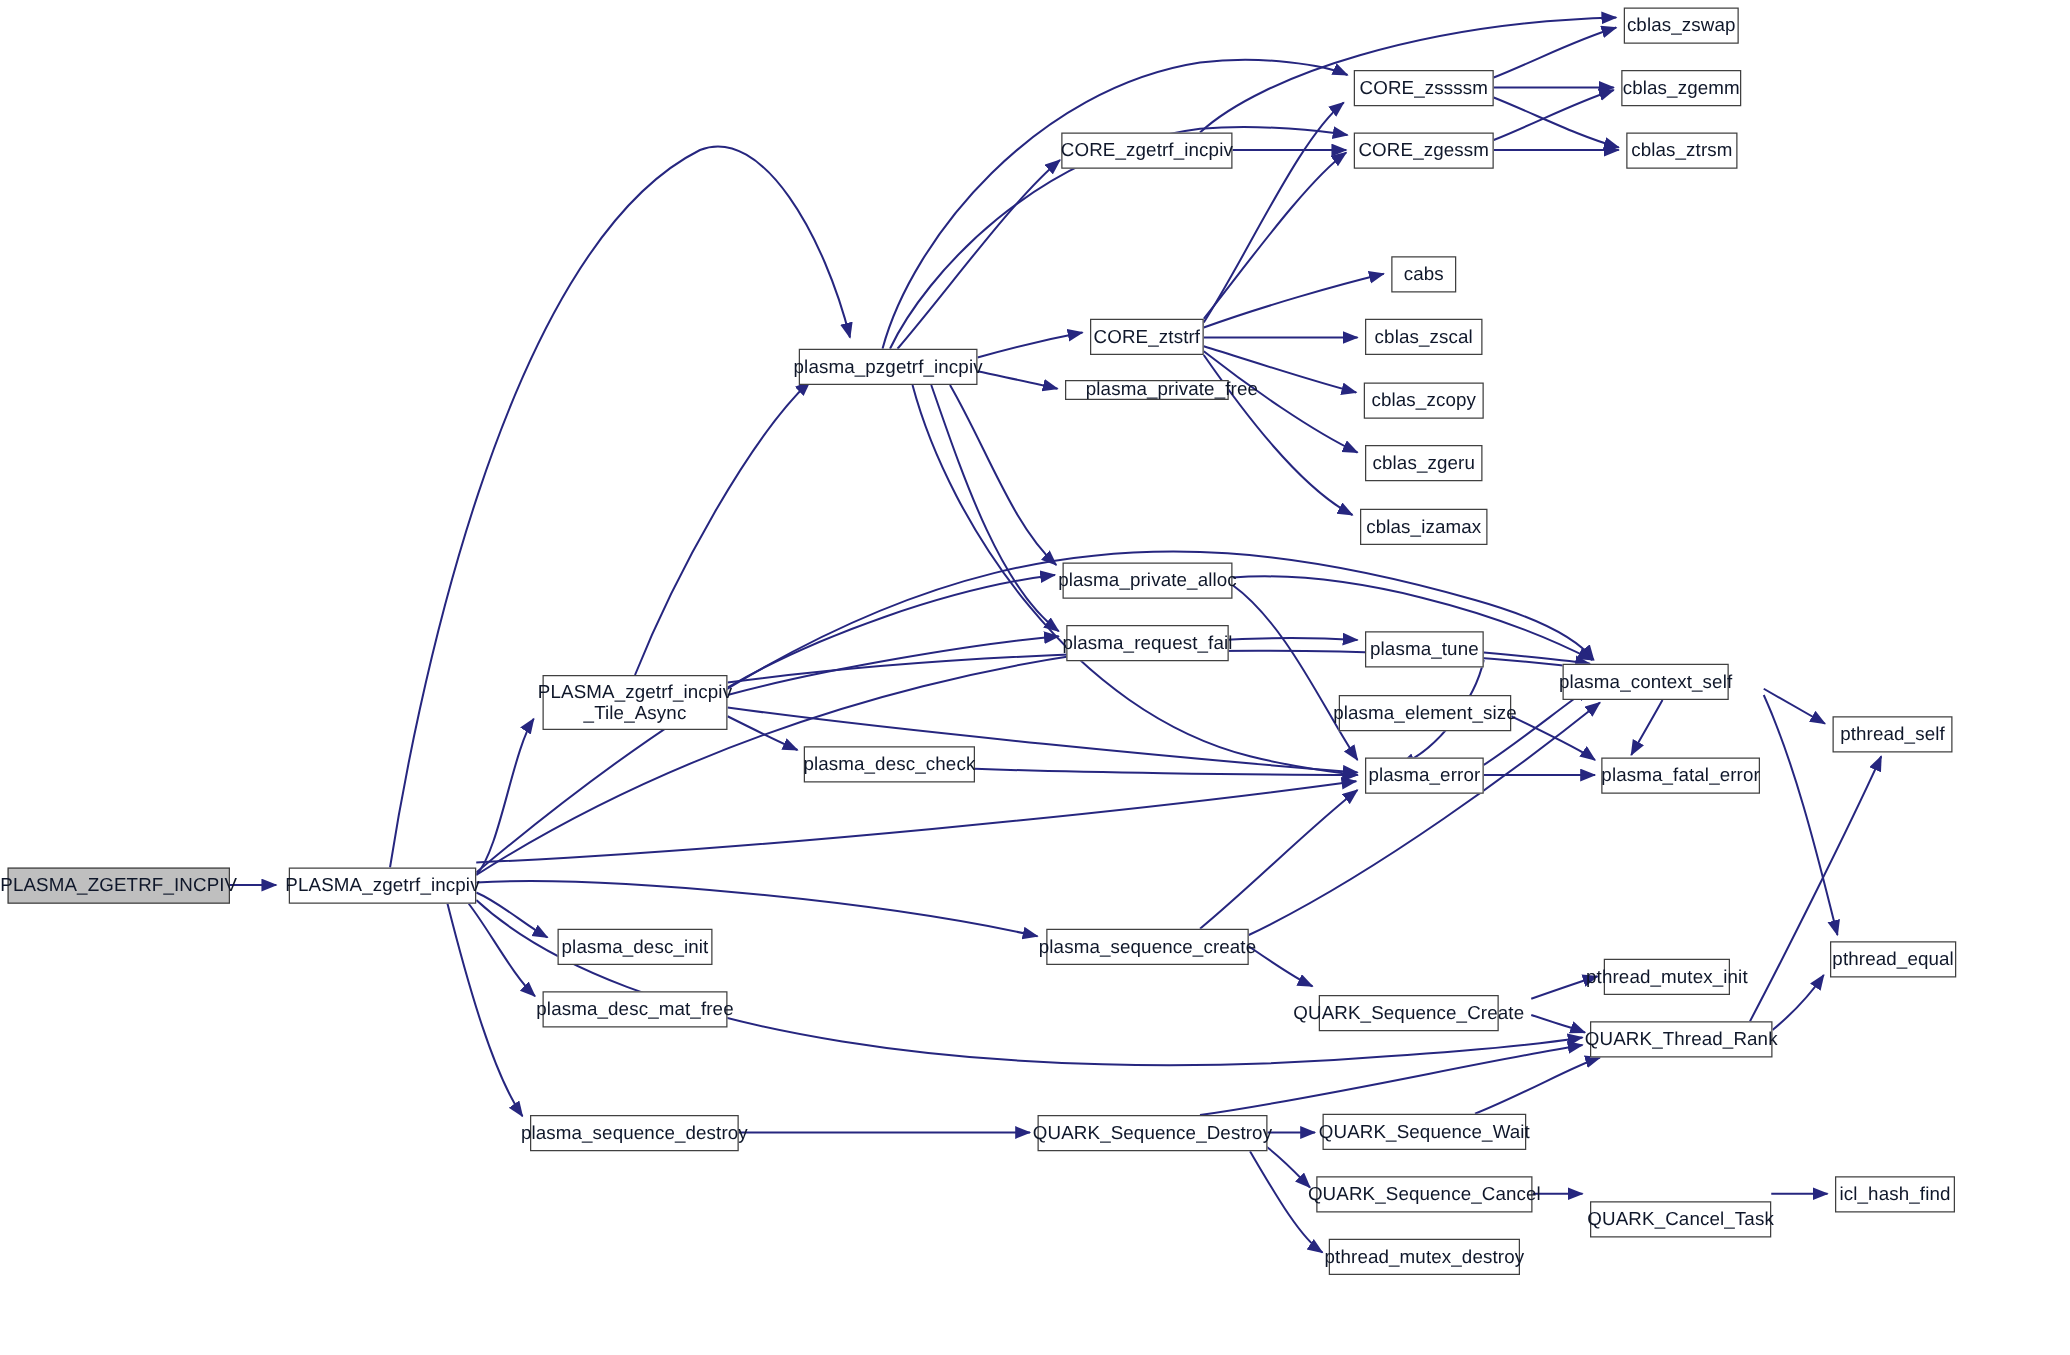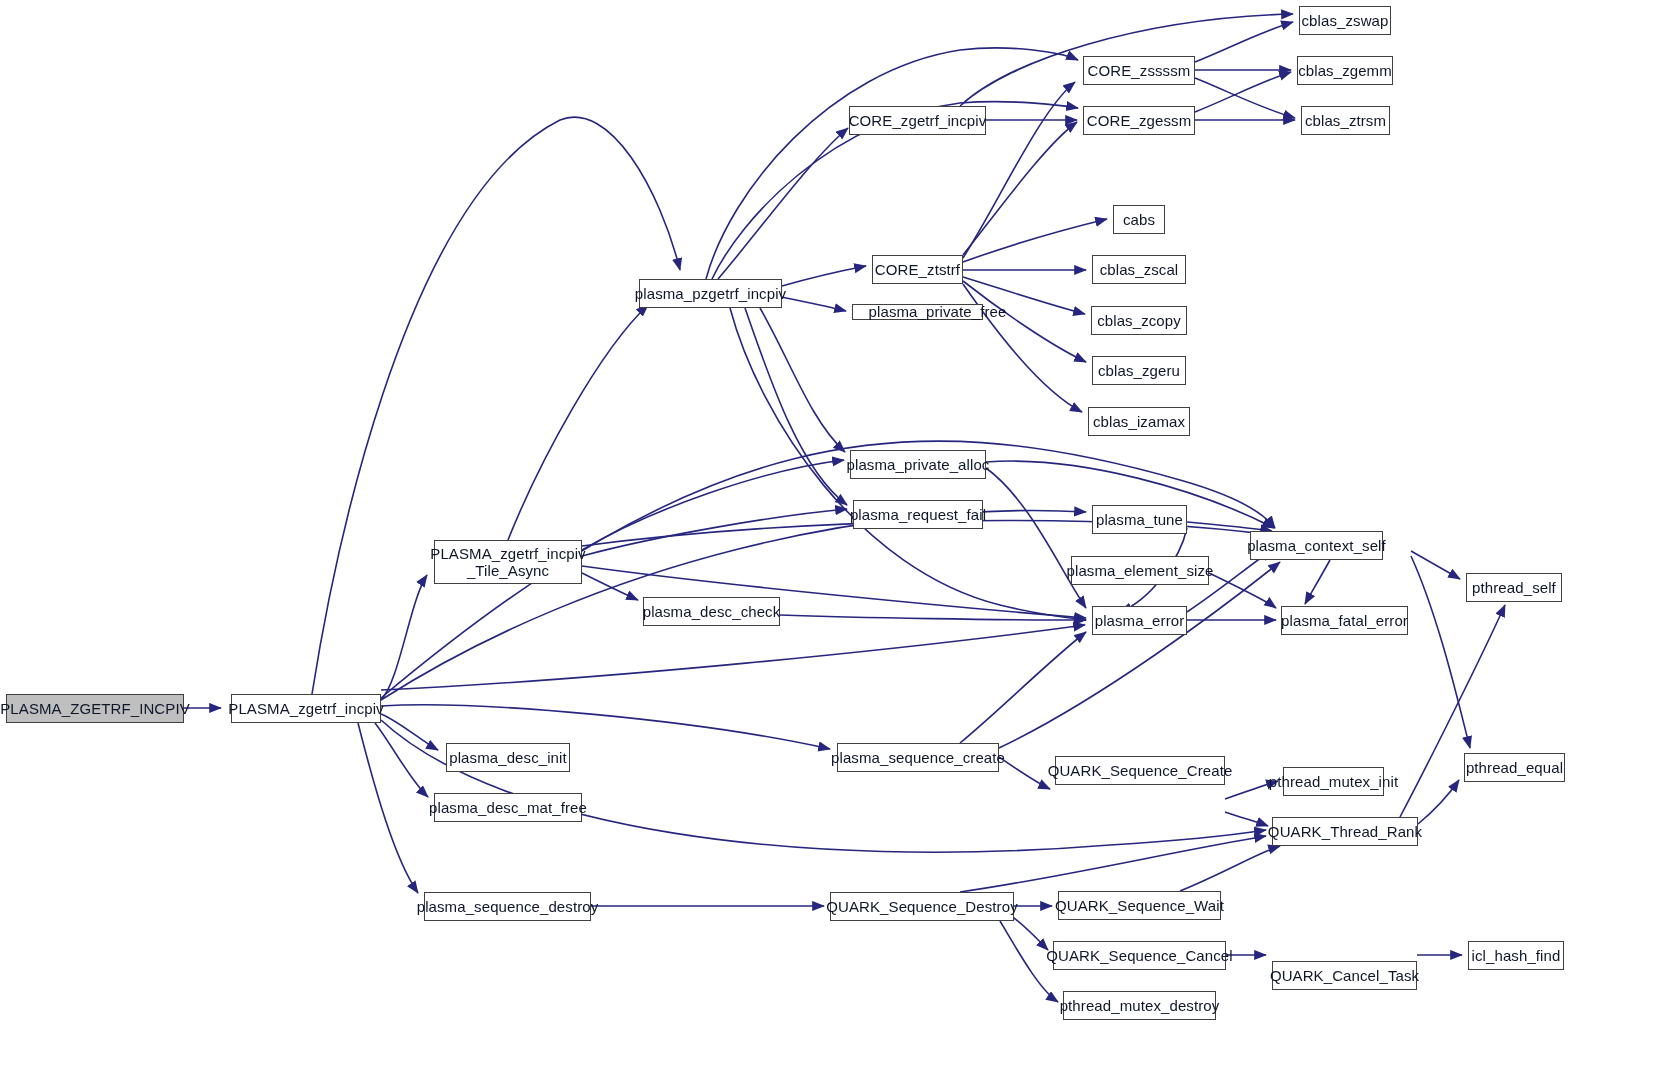--- a/index.html
+++ b/index.html
@@ -146,21 +146,21 @@
       <div class="node" style="left: 1071px; top: 556px; width: 138px; height: 29px;">plasma_element_size</div>
       <div class="node" style="left: 1092px; top: 606px; width: 95px; height: 29px;">plasma_error</div>
       <div class="node" style="left: 1234px; top: 531px; width: 133px; height: 29px; margin-left: 16px;">plasma_context_self</div>
       <div class="node" style="left: 1281px; top: 606px; width: 127px; height: 29px;">plasma_fatal_error</div>
       <div class="node" style="left: 1466px; top: 573px; width: 96px; height: 29px;">pthread_self</div>
       <div class="node" style="left: 1464px; top: 753px; width: 101px; height: 29px;">pthread_equal</div>
       <div class="node" style="left: 446px; top: 743px; width: 124px; height: 29px;">plasma_desc_init</div>
       <div class="node" style="left: 434px; top: 793px; width: 148px; height: 29px;">plasma_desc_mat_free</div>
       <div class="node" style="left: 837px; top: 743px; width: 162px; height: 29px;">plasma_sequence_create</div>
       <div class="node" style="left: 424px; top: 892px; width: 167px; height: 29px;">plasma_sequence_destroy</div>
-      <div class="node" style="left: 1055px; top: 756px; width: 170px; height: 29px;">QUARK_Sequence_Create</div>
+      <div class="node" style="left: 1055px; top: 796px; width: 144px; height: 29px;">QUARK_Sequence_Create</div>
       <div class="node" style="left: 830px; top: 892px; width: 184px; height: 29px;">QUARK_Sequence_Destroy</div>
       <div class="node" style="left: 1058px; top: 891px; width: 163px; height: 29px;">QUARK_Sequence_Wait</div>
       <div class="node" style="left: 1053px; top: 941px; width: 173px; height: 29px;">QUARK_Sequence_Cancel</div>
       <div class="node" style="left: 1063px; top: 991px; width: 153px; height: 29px; text-align: right;">pthread_mutex_destroy</div>
       <div class="node" style="left: 1283px; top: 767px; width: 101px; height: 29px;">pthread_mutex_init</div>
       <div class="node" style="left: 1272px; top: 817px; width: 146px; height: 29px;">QUARK_Thread_Rank</div>
       <div class="node" style="left: 1272px; top: 941px; width: 145px; height: 29px; margin-top: 20px;">QUARK_Cancel_Task</div>
       <div class="node" style="left: 1468px; top: 941px; width: 96px; height: 29px;">icl_hash_find</div>
     </div>
 </div>

